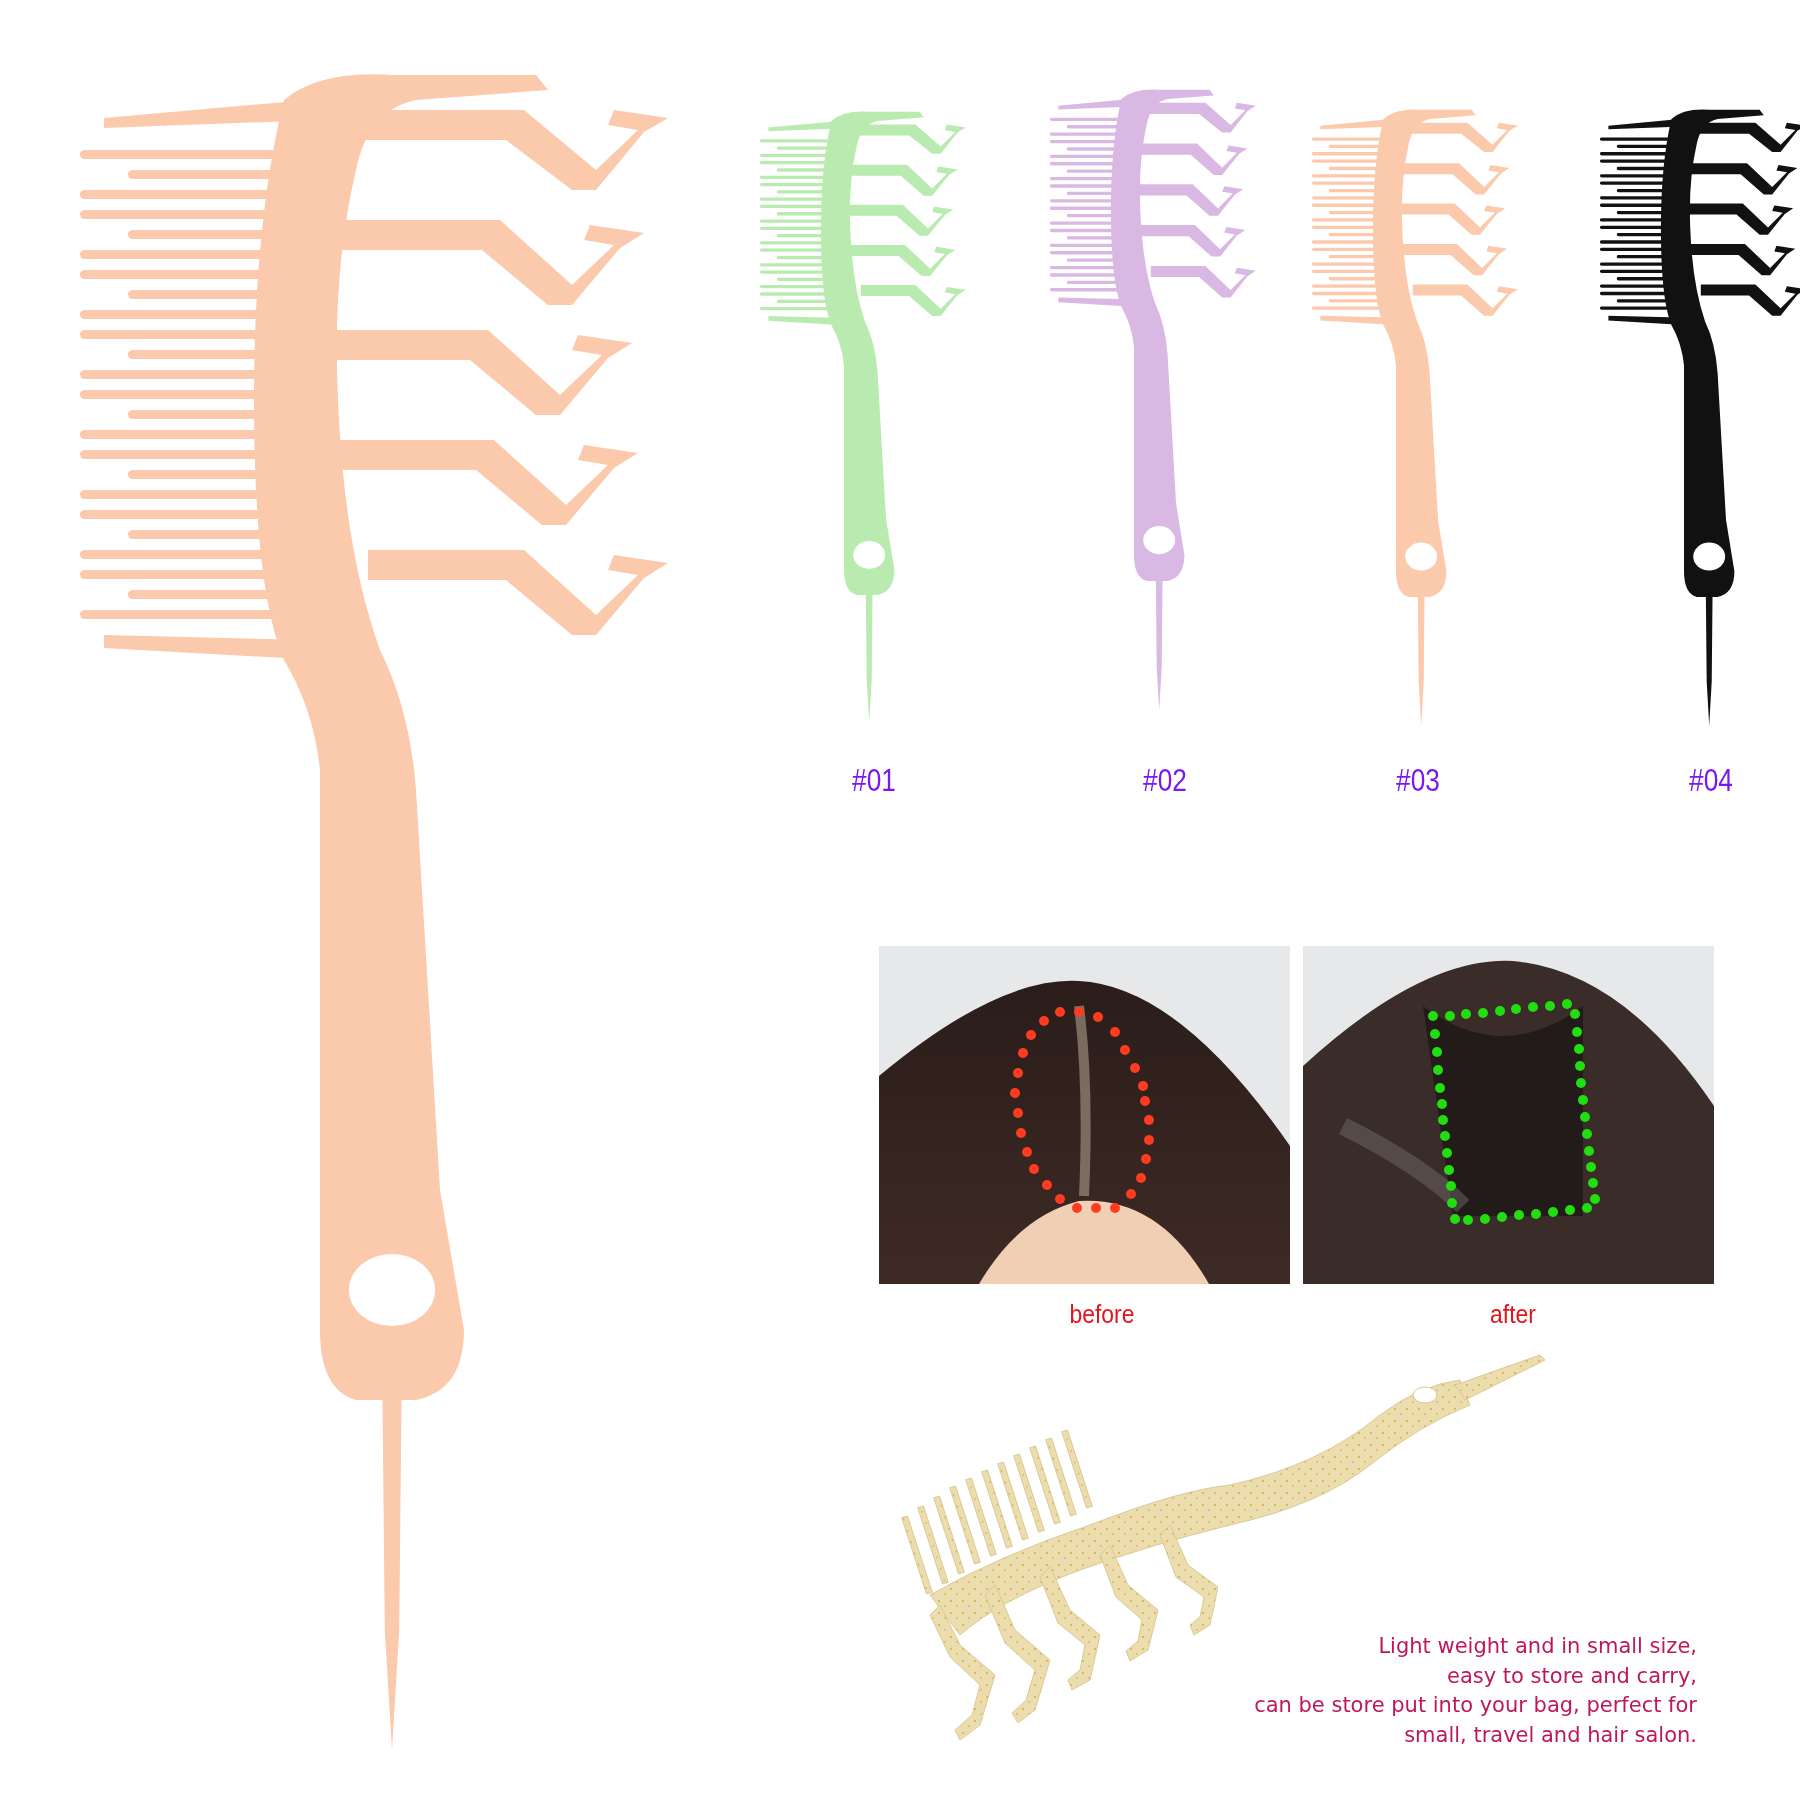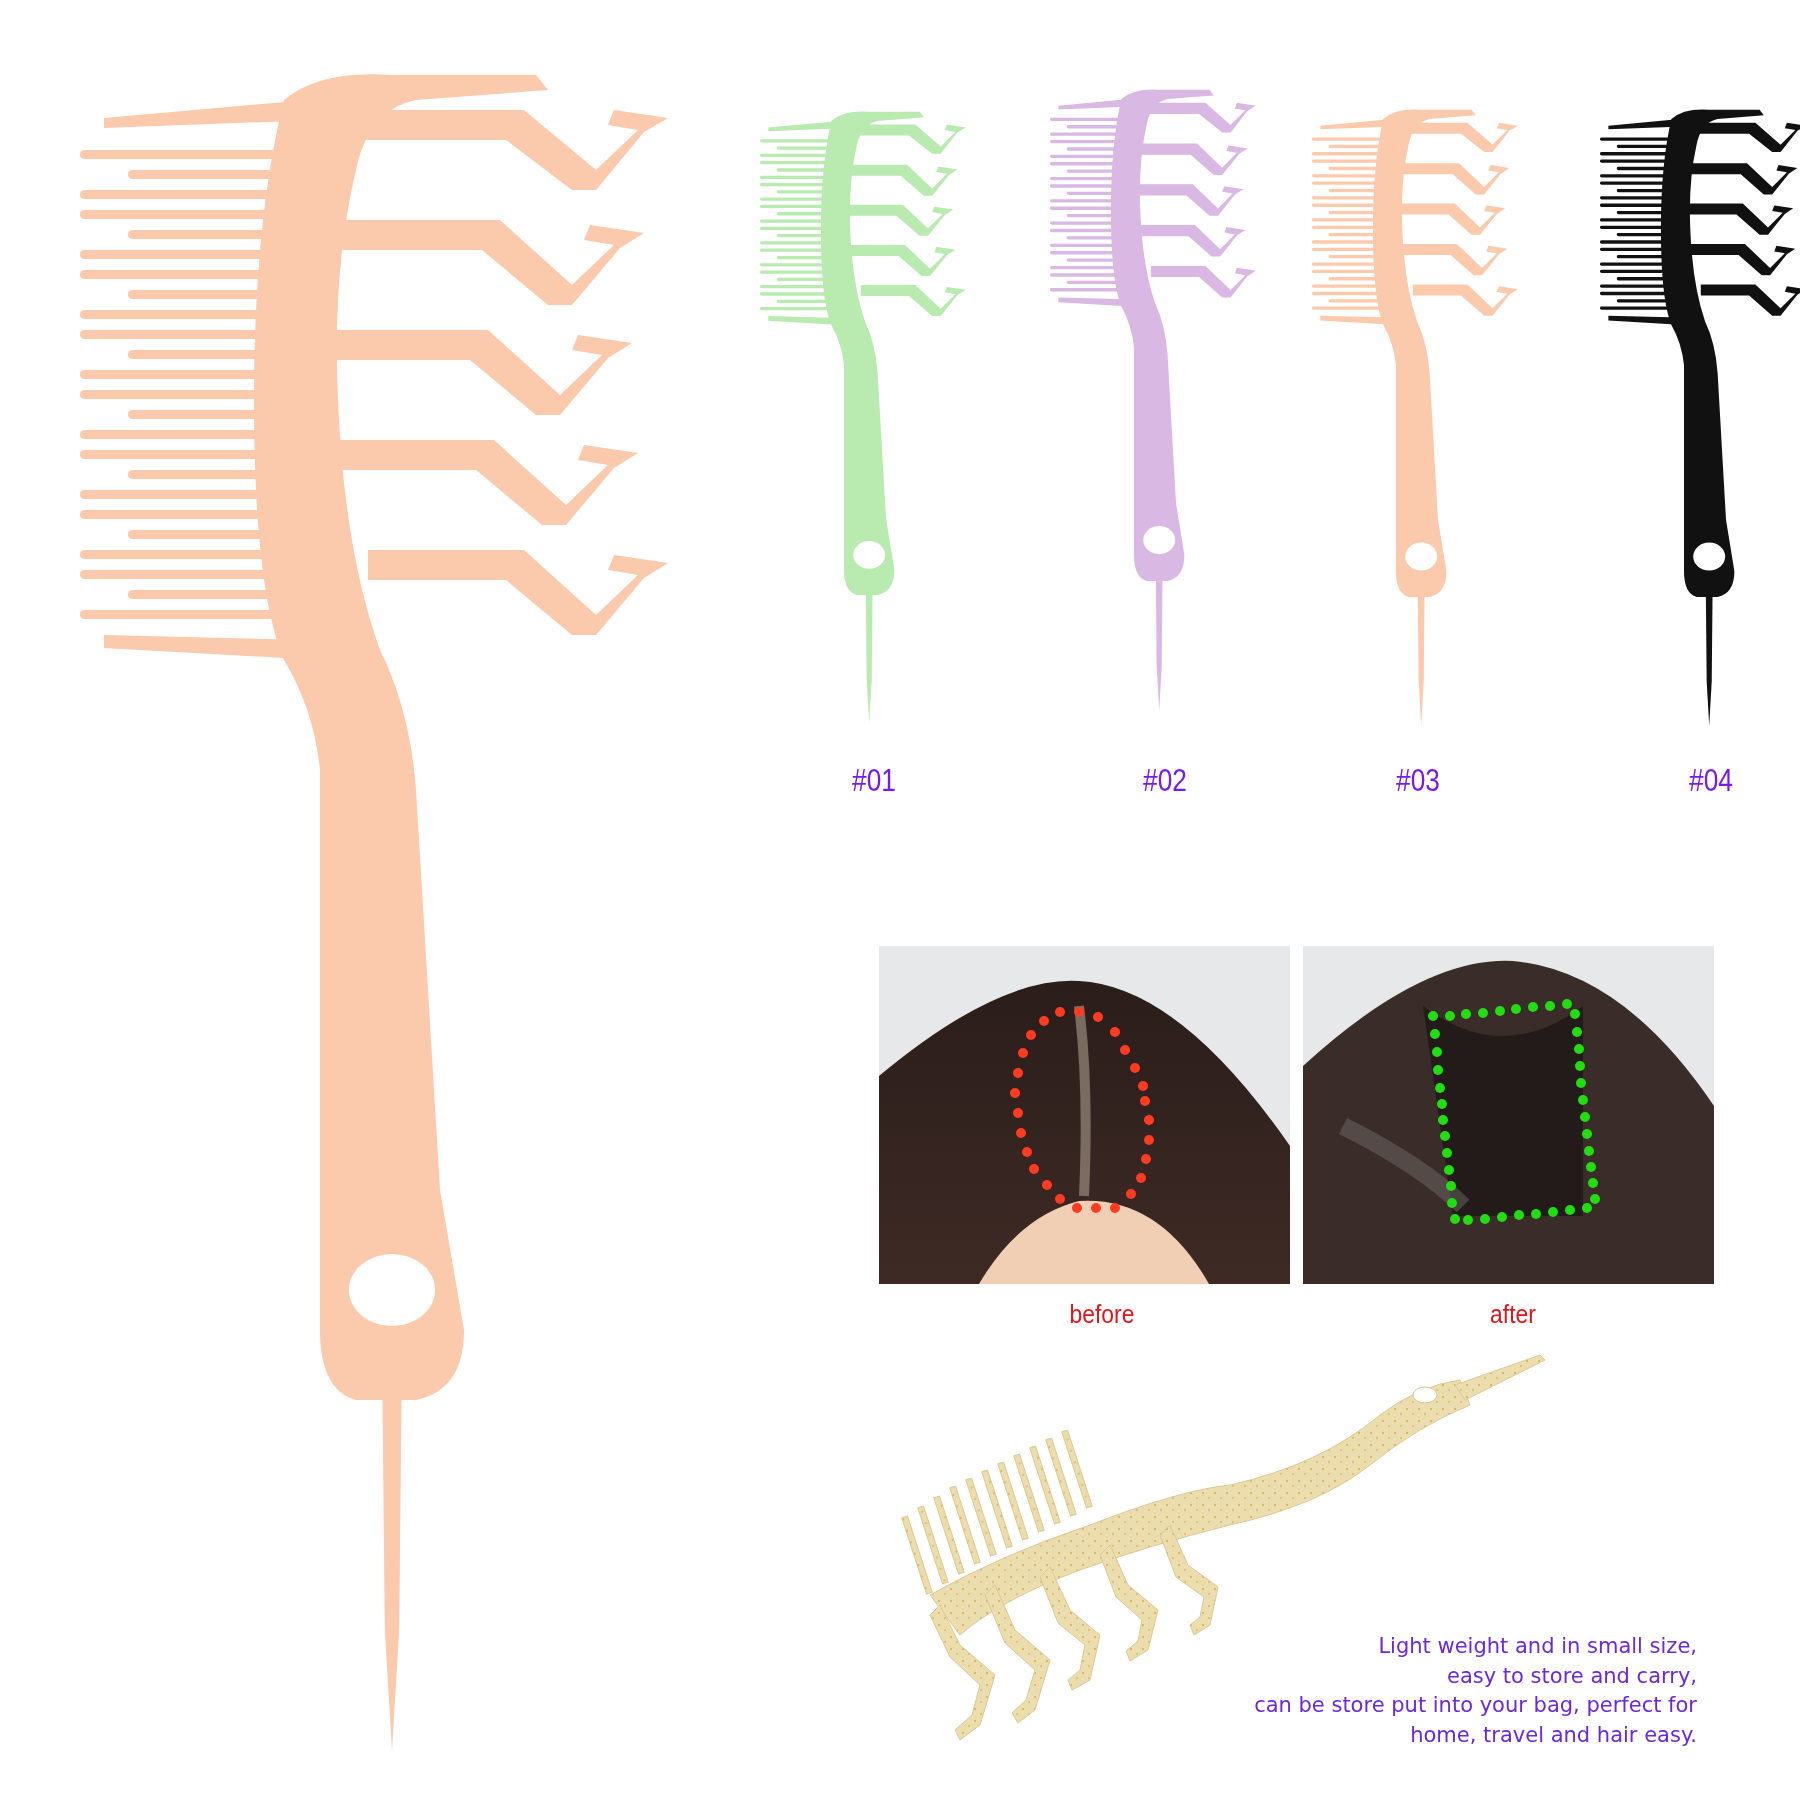--- a/index.html
+++ b/index.html
@@ -1,21 +1,21 @@
 <!DOCTYPE html>
 <html><head>
 <meta charset="utf-8">
 <style>
   html, body { margin:0; padding:0; background:#ffffff; }
   body { width:1800px; height:1800px; position:relative; overflow:hidden; font-family:"Liberation Sans", sans-serif; }
   .abs { position:absolute; }
   .label-variant { position:absolute; font-size:32px; color:#7a18f0; font-family:"Liberation Sans Narrow","Liberation Sans", sans-serif; transform:scaleX(0.82); transform-origin:center; text-align:center; width:120px; }
   .photo { position:absolute; overflow:hidden; }
   .cap { position:absolute; font-size:26px; color:#e4141b; text-align:center; width:200px; transform:scaleX(0.88); }
-  .desc { position:absolute; right:103px; top:1632px; text-align:right; font-size:21px; line-height:29.5px; color:#6d28d9; font-family:"DejaVu Sans", sans-serif; }
+  .desc { position:absolute; right:103px; top:1632px; text-align:right; font-size:21px; line-height:29.5px; color:#be185d; font-family:"DejaVu Sans", sans-serif; }
   .desc div { white-space:nowrap; }
 </style>
 </head>
 <body>
 
 <svg width="0" height="0" style="position:absolute">
   <defs>
 
     <g id="comb-shape">
 
@@ -234,14 +234,14 @@
       <path d="M270 180 L288 220 L318 242 L310 280 L294 290 L290 280 L300 272 L304 252 L276 232 L260 190 Z"></path>
     </g>
     <ellipse cx="525" cy="50" rx="12" ry="8" fill="#ffffff" stroke="#d9c68e"></ellipse>
   </svg>
 </div>
 
 <div class="desc">
   <div>Light weight and in small size,</div>
   <div>easy to store and carry,</div>
   <div>can be store put into your bag, perfect for</div>
-  <div>home, travel and hair easy.</div>
+  <div>small, travel and hair salon.</div>
 </div>
 
 </body></html>

